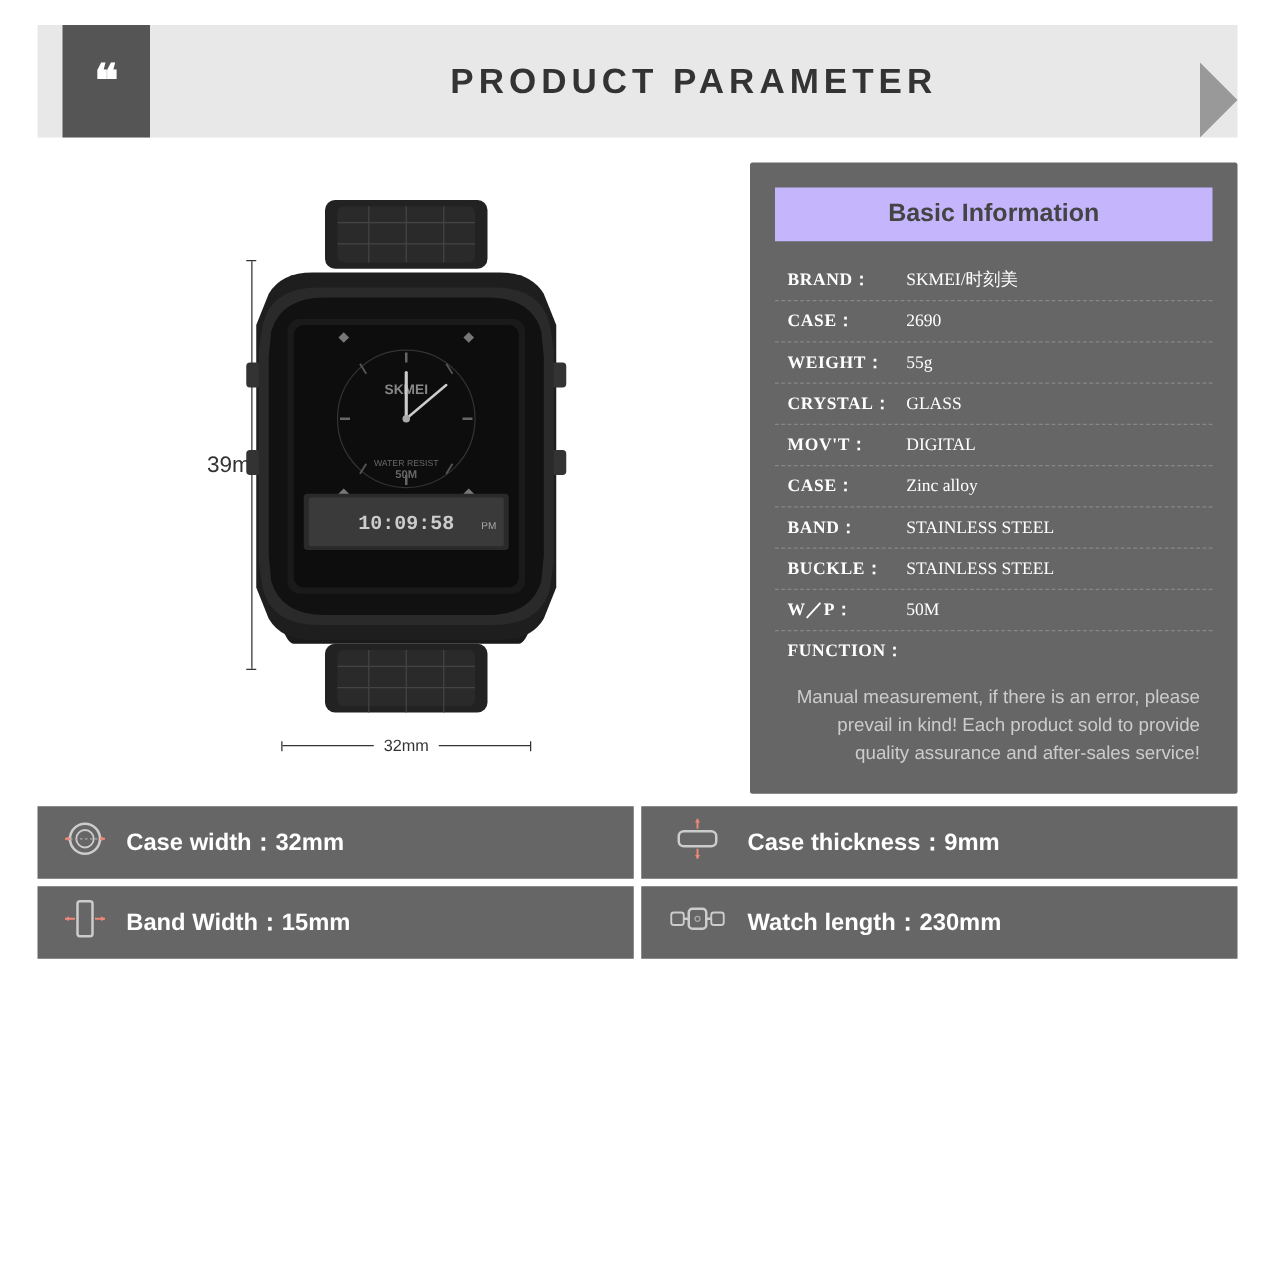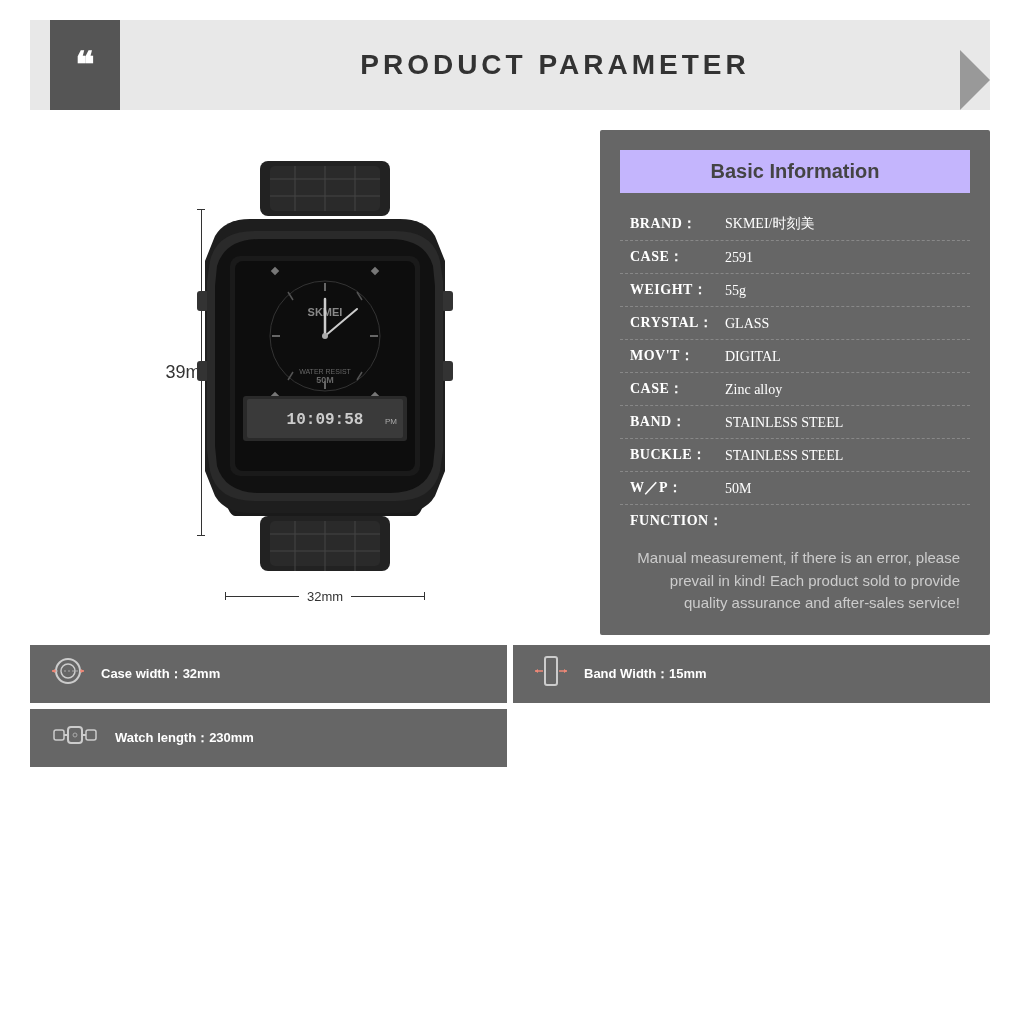--- a/index.html
+++ b/index.html
@@ -141,21 +141,21 @@
     }
 
     .bottom-bar-icon {
       color: #ddd;
       font-size: 22px;
       flex-shrink: 0;
     }
 
     .bottom-bar-text {
       color: white;
-      font-size: 13px;
+      font-size: 19px;
     }
 
     .bottom-bar-text span {
       font-weight: bold;
     }
 
     
     .watch-svg-container {
       position: relative;
     }
@@ -270,21 +270,21 @@
   <div class="specs-section">
     <div class="specs-header">Basic Information</div>
 
     <div id="spec-rows-container">
         <div class="spec-row">
           <span class="spec-label">BRAND：</span>
           <span class="spec-value">SKMEI/时刻美</span>
         </div>
         <div class="spec-row">
           <span class="spec-label">CASE：</span>
-          <span class="spec-value">2591</span>
+          <span class="spec-value">2690</span>
         </div>
         <div class="spec-row">
           <span class="spec-label">WEIGHT：</span>
           <span class="spec-value">55g</span>
         </div>
         <div class="spec-row">
           <span class="spec-label">CRYSTAL：</span>
           <span class="spec-value">GLASS</span>
         </div>
         <div class="spec-row">
@@ -333,20 +333,37 @@
         <line x1="30" y1="18" x2="34" y2="18" stroke="#e87" stroke-width="1.5"></line>
         <polygon points="34,18 31,16 31,20" fill="#e87"></polygon>
         <line x1="6" y1="18" x2="30" y2="18" stroke="#aaa" stroke-width="1" stroke-dasharray="2,2"></line>
       </svg>
     </div>
     <div class="bottom-bar-text">
       <span>Case width：</span><span style="font-weight:bold;">32mm</span>
     </div>
   </div>
 
+  <div class="bottom-bar">
+    <div class="bottom-bar-icon">
+      <svg width="50" height="36" viewBox="0 0 50 36">
+
+        <rect x="10" y="12" width="30" height="12" rx="4" fill="none" stroke="#ccc" stroke-width="2"></rect>
+
+        <line x1="25" y1="2" x2="25" y2="10" stroke="#e87" stroke-width="1.5"></line>
+        <polygon points="25,2 23,5 27,5" fill="#e87"></polygon>
+
+        <line x1="25" y1="26" x2="25" y2="34" stroke="#e87" stroke-width="1.5"></line>
+        <polygon points="25,34 23,31 27,31" fill="#e87"></polygon>
+      </svg>
+    </div>
+    <div class="bottom-bar-text">
+      <span>Case thickness：</span><span style="font-weight:bold;">9mm</span>
+    </div>
+  </div>
 
   <div class="bottom-bar">
     <div class="bottom-bar-icon">
       <svg width="36" height="36" viewBox="0 0 36 36">
 
         <rect x="12" y="4" width="12" height="28" rx="2" fill="none" stroke="#ccc" stroke-width="2"></rect>
 
         <line x1="2" y1="18" x2="10" y2="18" stroke="#e87" stroke-width="1.5"></line>
         <polygon points="2,18 5,16 5,20" fill="#e87"></polygon>
 

